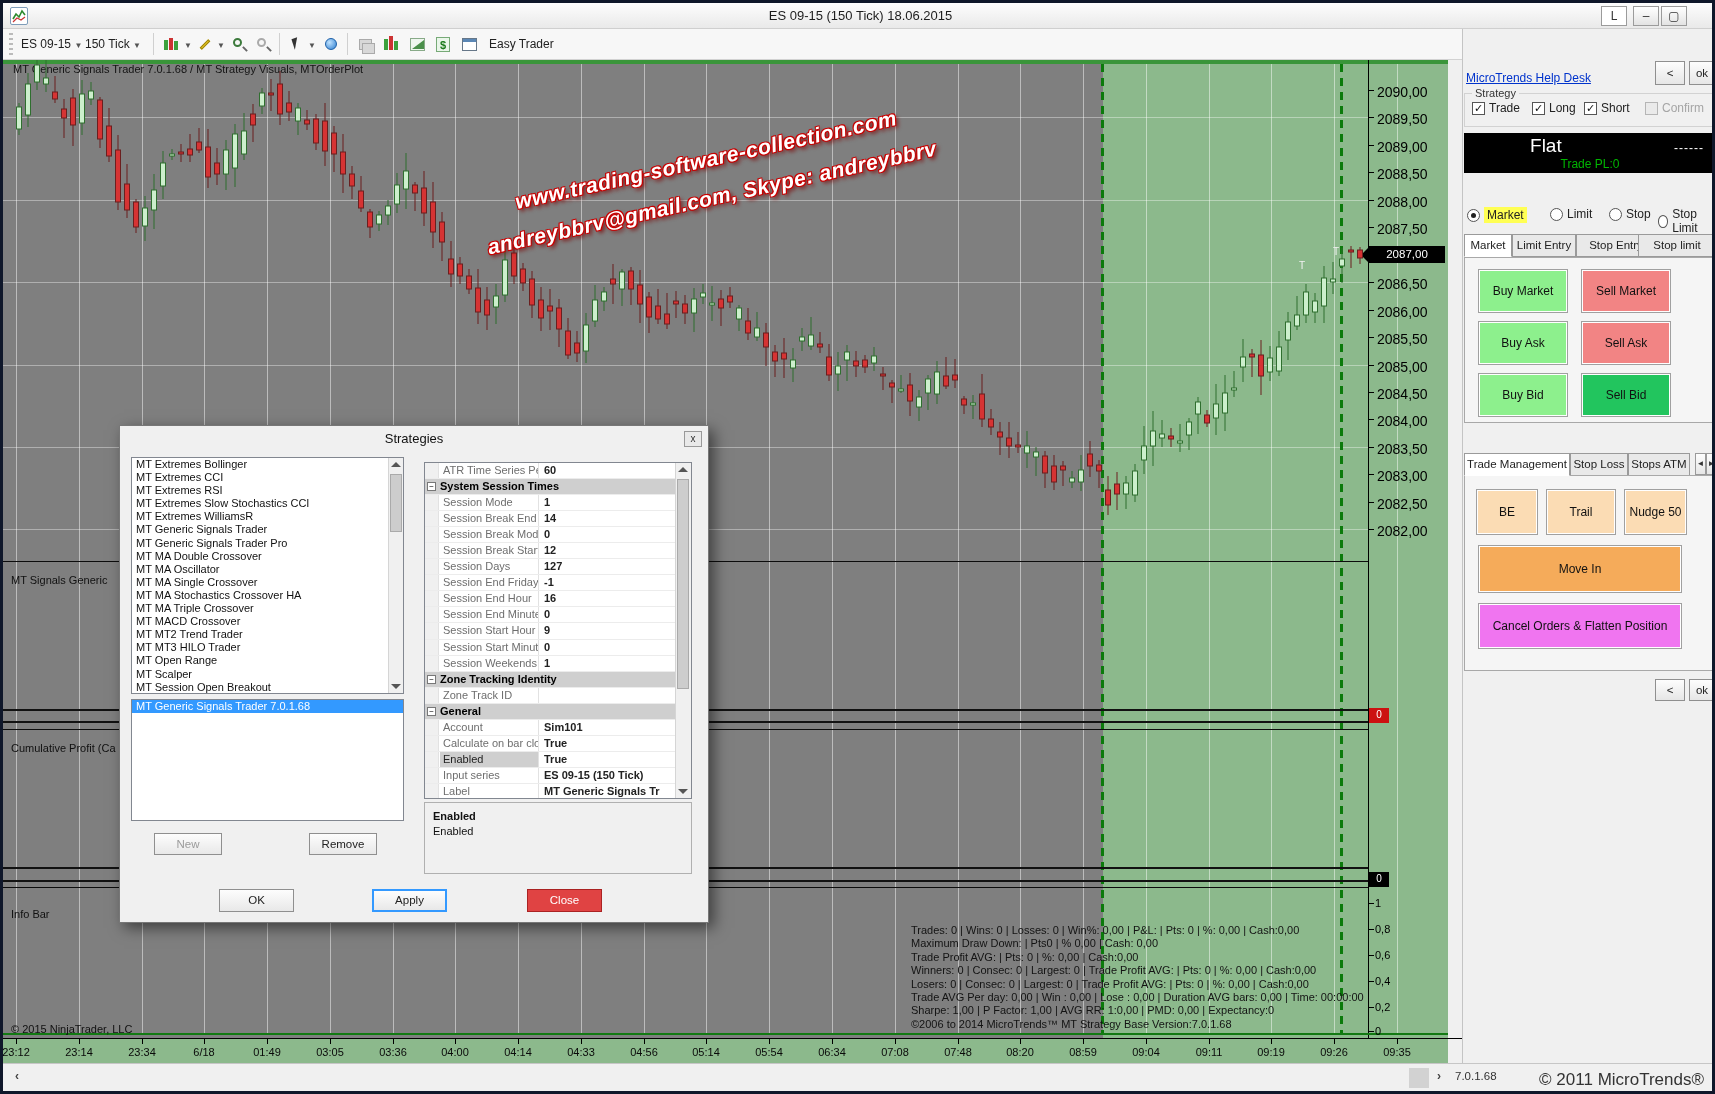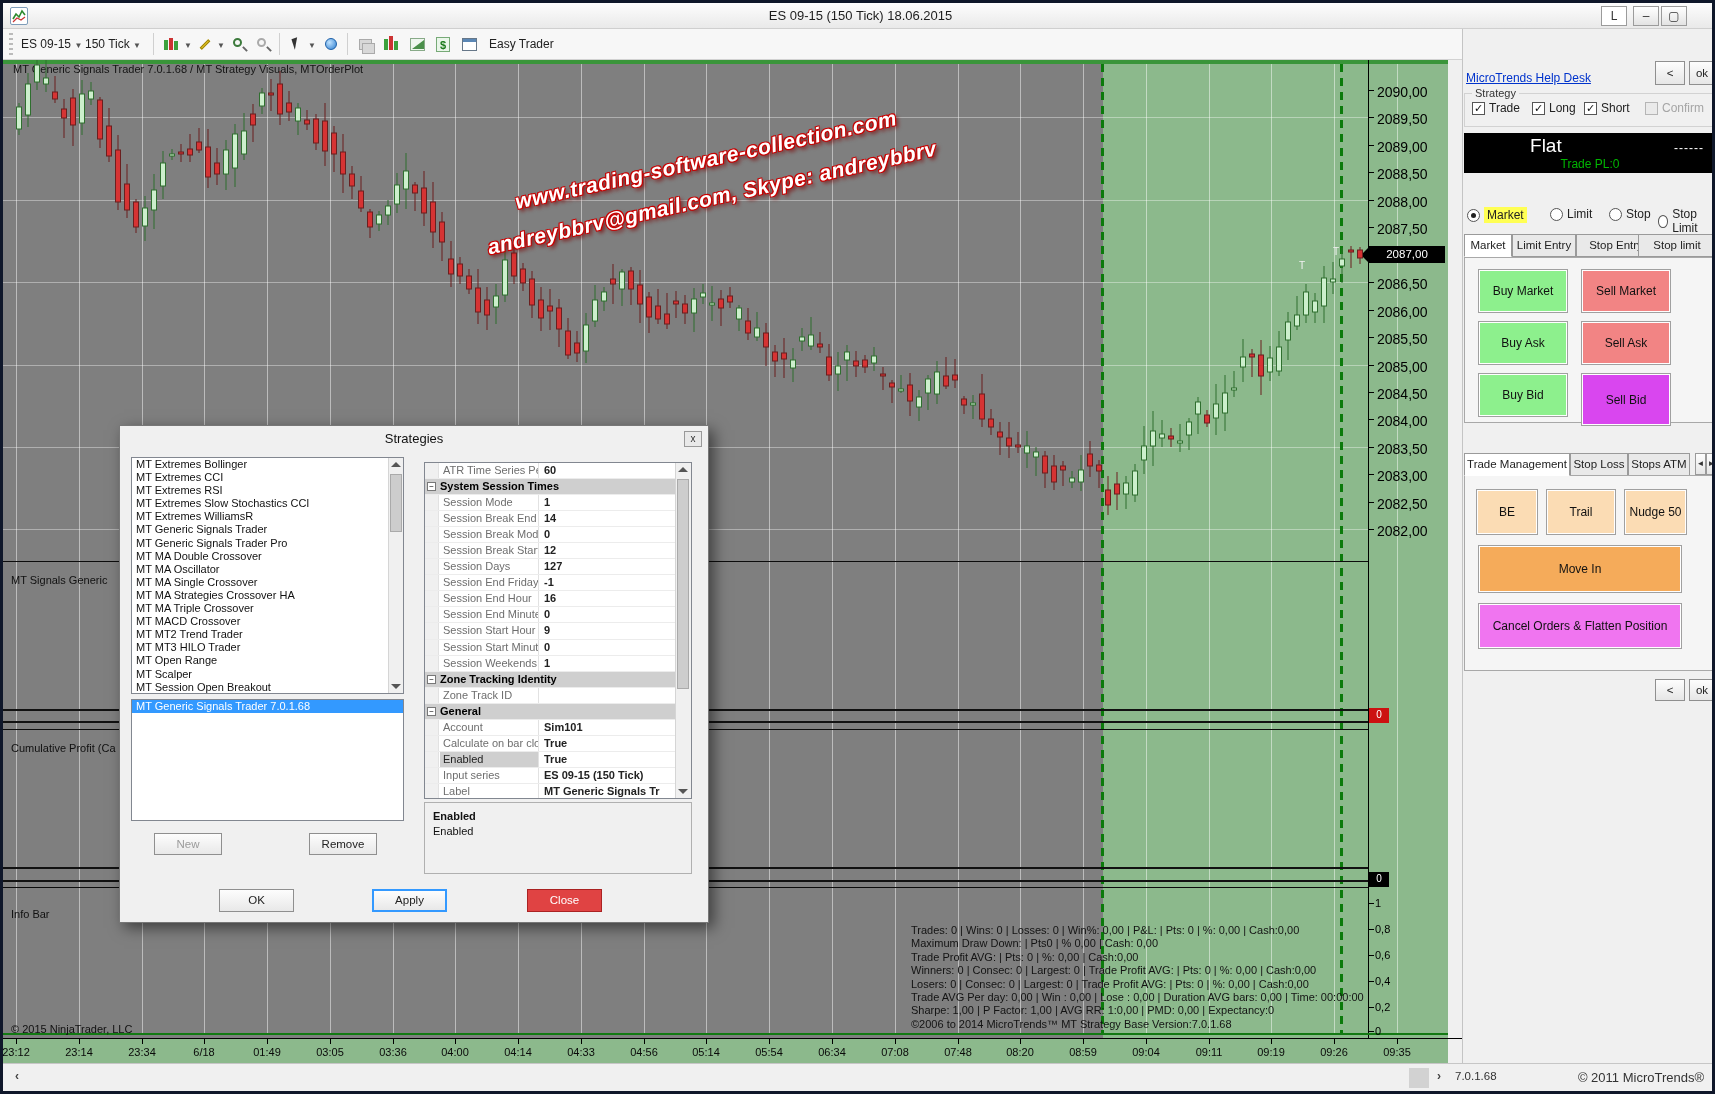--- a/index.html
+++ b/index.html
@@ -678,41 +678,41 @@
       <div class="abs tlab" style="left: 1331px;">09:26</div>
       <div class="abs ttick" style="left: 1394px;"></div>
       <div class="abs tlab" style="left: 1394px;">09:35</div>
     </div>
 
   <div class="abs" id="statusbar">
     <div class="abs" style="left:12px;top:5px;font-weight:bold;color:#444;">‹</div>
     <div class="abs" style="left:1406px;top:4px;width:20px;height:20px;background:#d2d2d2;"></div>
     <div class="abs" style="left:1434px;top:5px;font-weight:bold;color:#444;">›</div>
     <div class="abs" style="left:1452px;top:6px;font-size:11.5px;">7.0.1.68</div>
-    <div class="abs" style="right:14px;top:6px;font-size:13px;">© 2011 MicroTrends®</div>
+    <div class="abs" style="right:14px;top:6px;font-size:17px;">© 2011 MicroTrends®</div>
   </div>
   <div class="abs" id="bottomstrip"></div>
 
   <div class="abs" id="dialog">
     <div class="abs" id="dlg-title">Strategies</div>
     <div class="abs" id="dlg-x">x</div>
 
     <div class="abs listbox" id="list1">
       <div id="list1items">
           <div class="litem">MT Extremes Bollinger</div>
           <div class="litem">MT Extremes CCI</div>
           <div class="litem">MT Extremes RSI</div>
           <div class="litem">MT Extremes Slow Stochastics CCI</div>
           <div class="litem">MT Extremes WilliamsR</div>
           <div class="litem">MT Generic Signals Trader</div>
           <div class="litem">MT Generic Signals Trader Pro</div>
           <div class="litem">MT MA Double Crossover</div>
           <div class="litem">MT MA Oscillator</div>
           <div class="litem">MT MA Single Crossover</div>
-          <div class="litem">MT MA Strategies Crossover HA</div>
+          <div class="litem">MT MA Stochastics Crossover HA</div>
           <div class="litem">MT MA Triple Crossover</div>
           <div class="litem">MT MACD Crossover</div>
           <div class="litem">MT MT2 Trend Trader</div>
           <div class="litem">MT MT3 HILO Trader</div>
           <div class="litem">MT Open Range</div>
           <div class="litem">MT Scalper</div>
           <div class="litem">MT Session Open Breakout</div>
         </div>
       <div class="sbar">
         <i class="sarrow" style="top:4px;border-bottom:5px solid #555;"></i>
@@ -908,21 +908,21 @@
       <div class="tab" style="left: 1573px; top: 231px; width: 80px;">Stop Entry</div>
       <div class="tab" style="left: 1635px; top: 231px; width: 78px;">Stop limit Entry</div>
     </div>
   <div class="abs panelbox" style="left:1461px;top:254px;width:252px;height:166px;"></div>
   <div id="entrybtns">
       <div class="bigbtn" style="left: 1475px; top: 266px; width: 90px; height: 44px; background: rgb(141, 240, 141);">Buy Market</div>
       <div class="bigbtn" style="left: 1578px; top: 266px; width: 90px; height: 44px; background: rgb(242, 132, 132);">Sell Market</div>
       <div class="bigbtn" style="left: 1475px; top: 318px; width: 90px; height: 44px; background: rgb(141, 240, 141);">Buy Ask</div>
       <div class="bigbtn" style="left: 1578px; top: 318px; width: 90px; height: 44px; background: rgb(242, 132, 132);">Sell Ask</div>
       <div class="bigbtn" style="left: 1475px; top: 370px; width: 90px; height: 44px; background: rgb(141, 240, 141);">Buy Bid</div>
-      <div class="bigbtn" style="left: 1578px; top: 370px; width: 90px; height: 53px; background: #d946ef;">Sell Bid</div>
+      <div class="bigbtn" style="left: 1578px; top: 370px; width: 90px; height: 44px; background: #22c55e;">Sell Bid</div>
     </div>
 
   <div id="mgmttabs">
       <div class="tab active" style="left: 1461px; top: 450px; width: 106px;">Trade Management</div>
       <div class="tab" style="left: 1567px; top: 450px; width: 58px;">Stop Loss</div>
       <div class="tab" style="left: 1625px; top: 450px; width: 62px;">Stops ATM</div>
     </div>
   <div class="abs arrbtn" style="left:1692px;top:450px;">◄</div>
   <div class="abs arrbtn" style="left:1703px;top:450px;">►</div>
   <div class="abs panelbox" style="left:1461px;top:472px;width:252px;height:196px;"></div>

